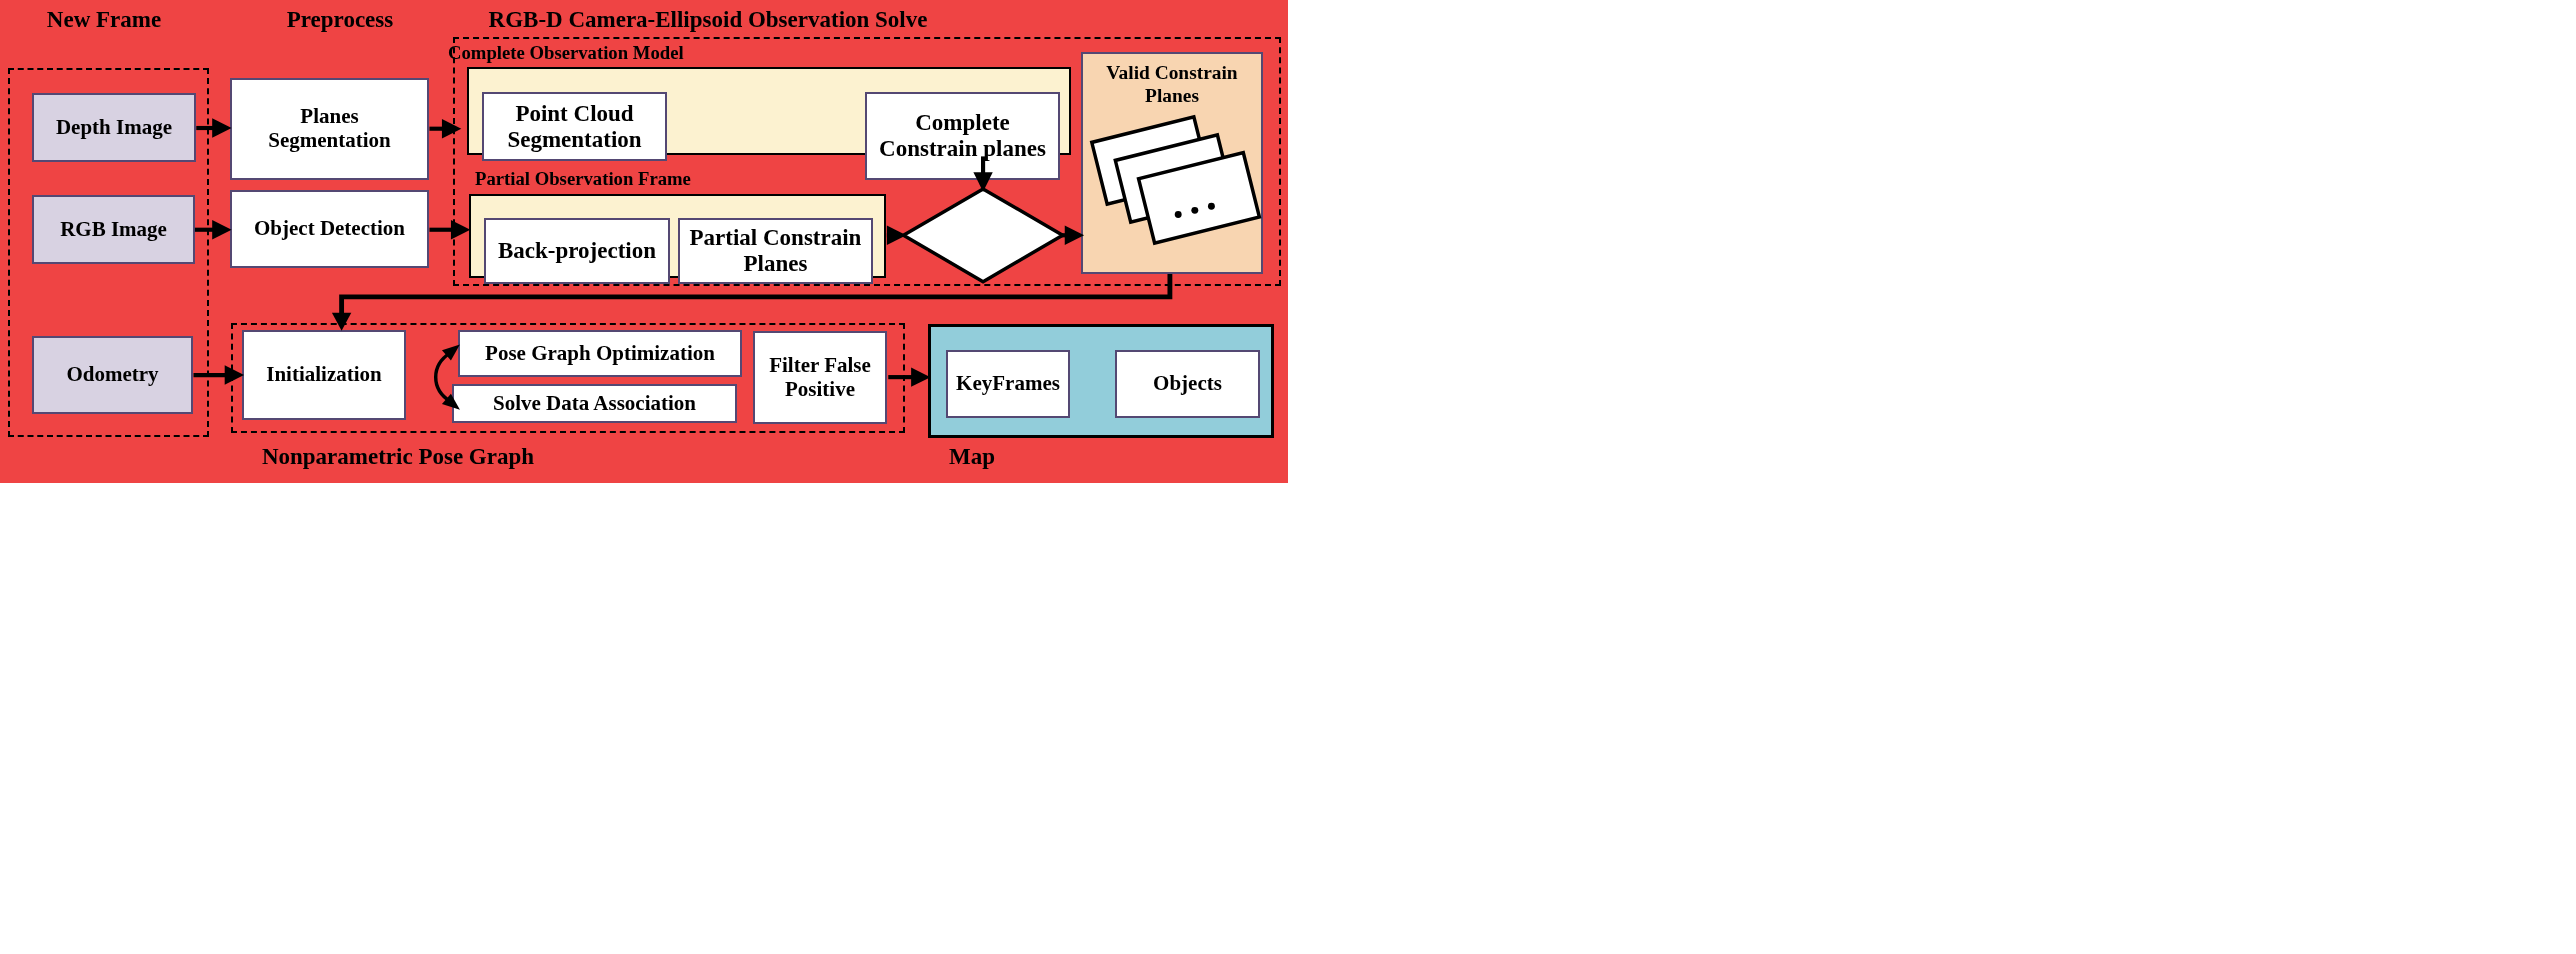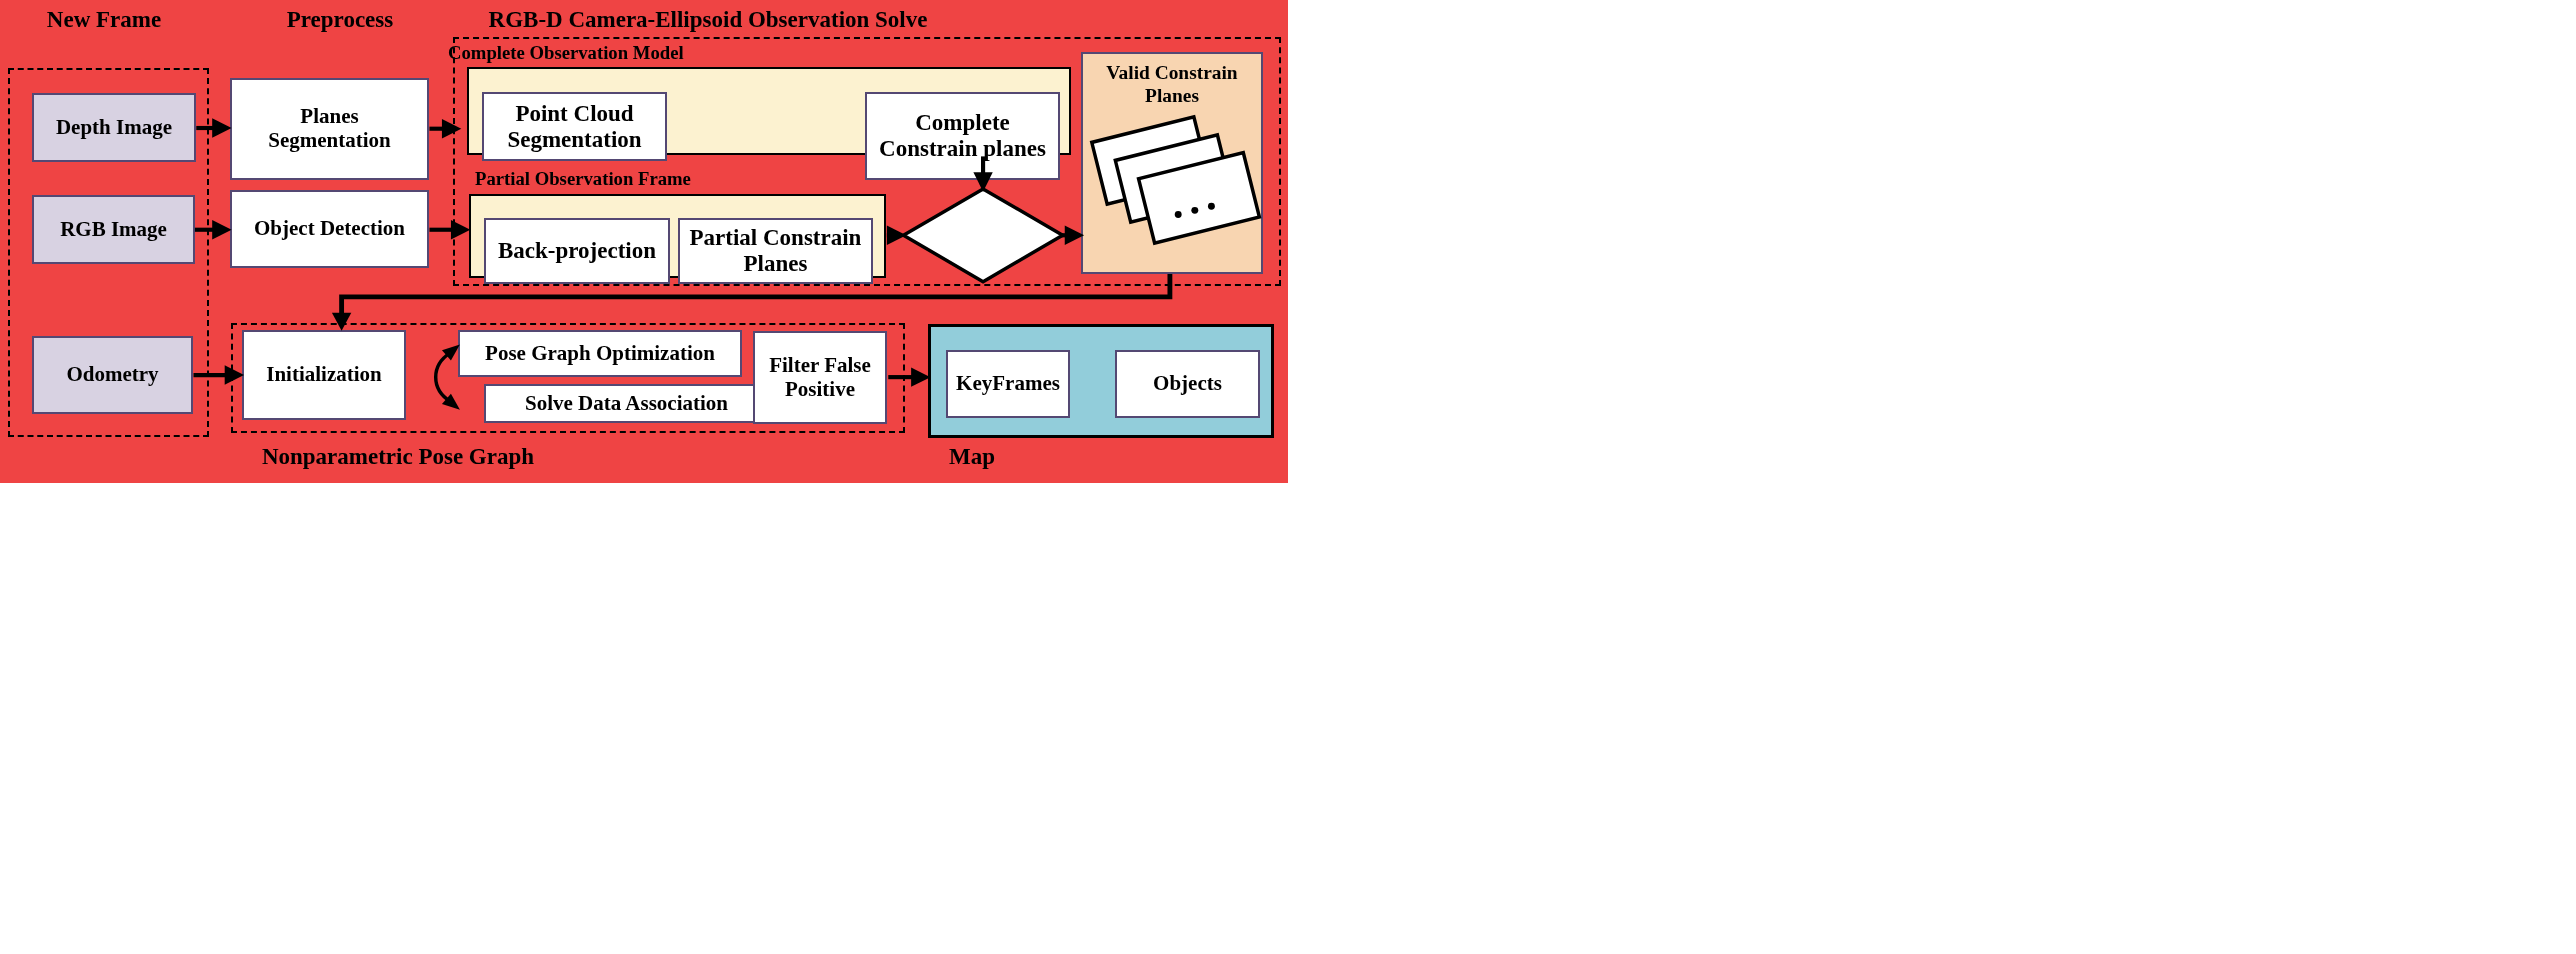--- a/index.html
+++ b/index.html
@@ -66,21 +66,21 @@
   <div class="diamond-label" style="left:928px;top:208px;width:111px;height:55px;">Valid?</div>
 
   <div class="orange-box" style="left:1081px;top:52px;width:182px;height:222px;">
     <div class="orange-title">Valid Constrain Planes</div>
   </div>
 
   <div class="dashed-box" style="left:231px;top:323px;width:674px;height:110px;"></div>
 
   <div class="box step" style="left:242px;top:330px;width:164px;height:90px;">Initialization</div>
   <div class="box step" style="left:458px;top:330px;width:284px;height:47px;">Pose Graph Optimization</div>
-  <div class="box step" style="left:484px;top:384px;width:285px;height:39px;">Solve Data Association</div>
+  <div class="box step" style="left:452px;top:384px;width:285px;height:39px;">Solve Data Association</div>
   <div class="box step" style="left:753px;top:331px;width:134px;height:93px;padding:0 12.5px;">Filter False Positive</div>
 
   <div class="map-box" style="left:928px;top:324px;width:346px;height:114px;"></div>
   <div class="box step" style="left:946px;top:350px;width:124px;height:68px;">KeyFrames</div>
   <div class="box step" style="left:1115px;top:350px;width:145px;height:68px;">Objects</div>
 
   <div class="bottom-label" style="left:398px;top:444px;">Nonparametric Pose Graph</div>
   <div class="bottom-label" style="left:972px;top:444px;">Map</div>
 
   <svg class="overlay" width="1288" height="483" viewBox="0 0 1860 698">

